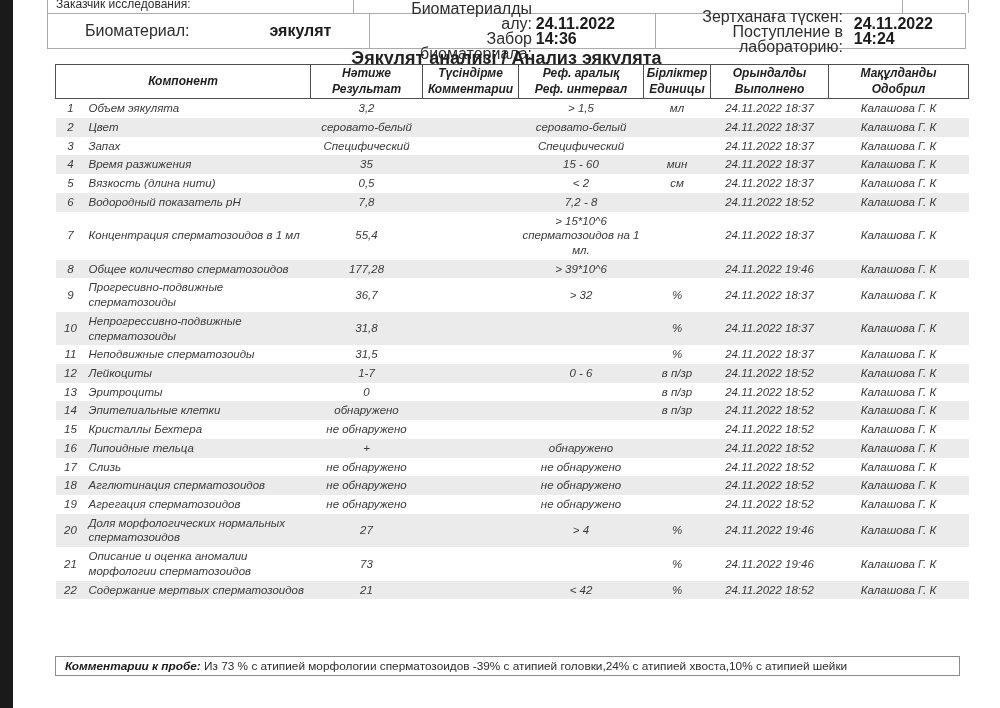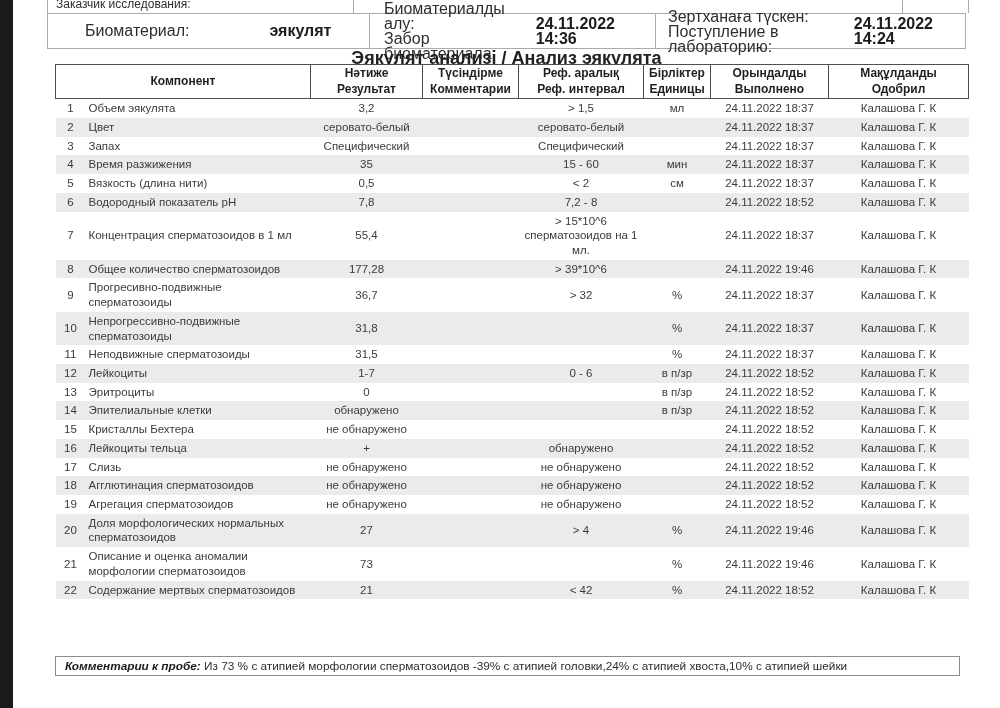--- a/index.html
+++ b/index.html
@@ -19,33 +19,33 @@
 
   
   .info-box{position:absolute;left:47px;top:13px;width:919px;height:36px;
     border:1px solid #ababab;display:flex;font-size:16px;color:#2e2e2e;box-sizing:border-box;}
   .info-cell{display:flex;align-items:center;box-sizing:border-box;height:100%;}
   .cell-bio{width:322px;border-right:1px solid #ababab;}
   .cell-collect{width:286px;border-right:1px solid #ababab;}
   .cell-received{flex:1;}
   .cell-bio .lbl{margin-left:37px;}
   .cell-bio .val{font-weight:bold;color:#1c1c1c;margin-left:80px;}
-  .two-line-lbl{line-height:15px;}
+  .two-line-lbl{text-align:right;line-height:15px;}
   .cell-collect .two-line-lbl{margin-left:14px;width:148px;}
   .cell-received .two-line-lbl{margin-left:12px;width:175px;}
   .dt-val{font-weight:bold;color:#1c1c1c;text-align:left;line-height:15px;margin-left:auto;}
   .cell-collect .dt-val{margin-right:40px;}
   .cell-received .dt-val{margin-right:32px;}
 
   .page-title{position:absolute;left:13px;width:987px;top:48px;text-align:center;
     font-size:18px;font-weight:bold;color:#222222;}
 
   
   .report-table{position:absolute;left:55px;top:64px;width:913px;
-    border-collapse:collapse;table-layout:fixed;font-size:11.5px;line-height:1.28;color:#3b3b3b;}
+    border-collapse:collapse;table-layout:fixed;font-size:11.5px;line-height:1.28;color:#3b3b3b;font-style:italic;}
   .report-table thead th{
     border:1px solid #4f4f4f;font-weight:bold;color:#1f1f1f;font-size:12px;
     padding:1px 2px;text-align:center;vertical-align:middle;line-height:1.3;background:#fff;}
   .report-table tbody td{padding:2px 3px;vertical-align:middle;}
   .report-table tbody tr:nth-child(even){background:#ebebeb;}
   .report-table td.num{text-align:center;}
   .report-table td.component{text-align:left;}
   .report-table td.result,.report-table td.comment,.report-table td.ref,
   .report-table td.units,.report-table td.done,.report-table td.approved{text-align:center;}
 
@@ -280,21 +280,21 @@
         <td class="component">Кристаллы Бехтера</td>
         <td class="result">не обнаружено</td>
         <td class="comment"></td>
         <td class="ref"></td>
         <td class="units"></td>
         <td class="done">24.11.2022 18:52</td>
         <td class="approved">Калашова Г. К</td>
       </tr>
       <tr>
         <td class="num">16</td>
-        <td class="component">Лейкоциты тельца</td>
+        <td class="component">Липоидные тельца</td>
         <td class="result">+</td>
         <td class="comment"></td>
         <td class="ref">обнаружено</td>
         <td class="units"></td>
         <td class="done">24.11.2022 18:52</td>
         <td class="approved">Калашова Г. К</td>
       </tr>
       <tr>
         <td class="num">17</td>
         <td class="component">Слизь</td>

